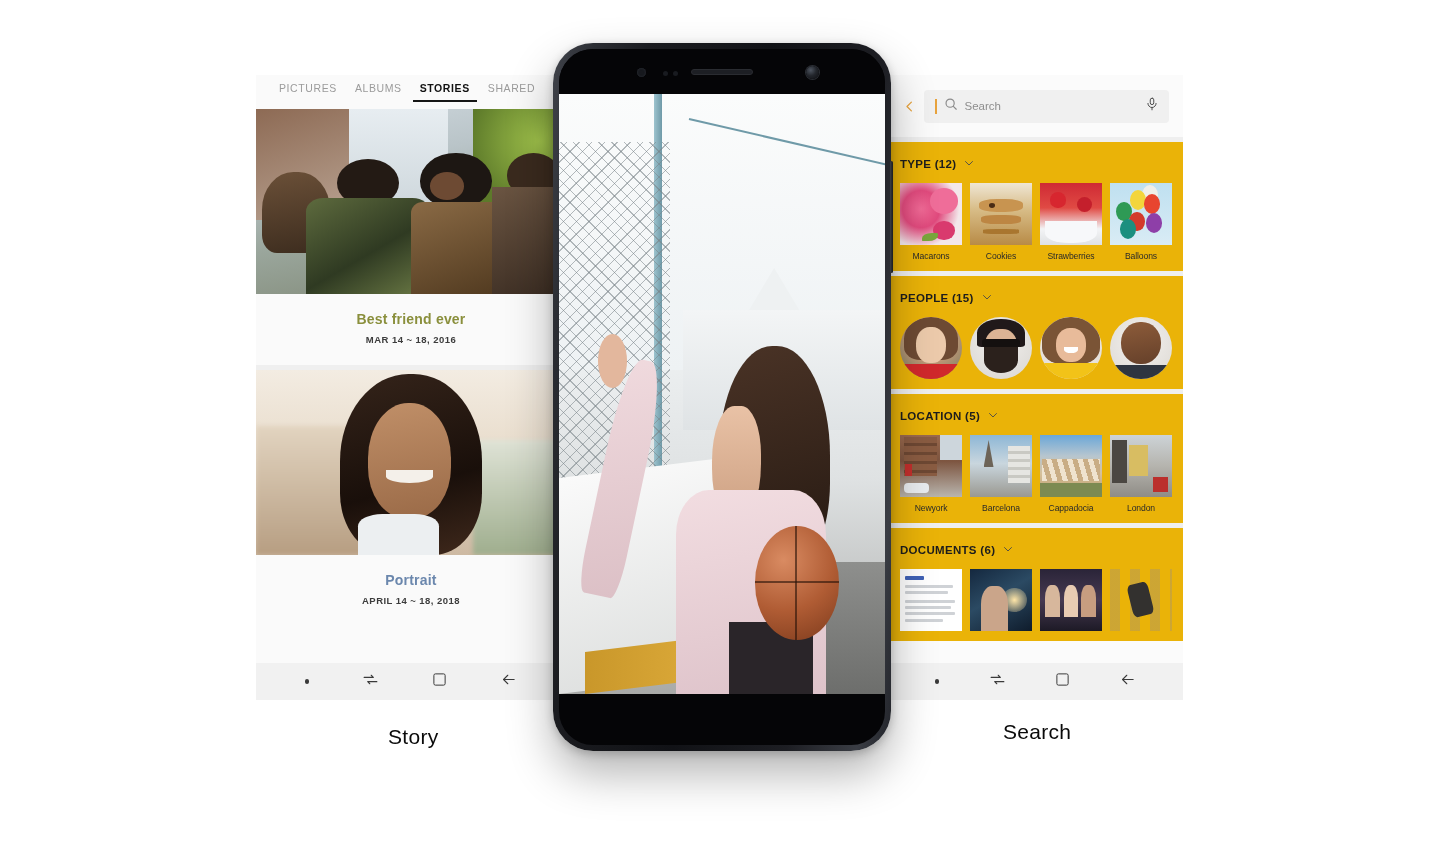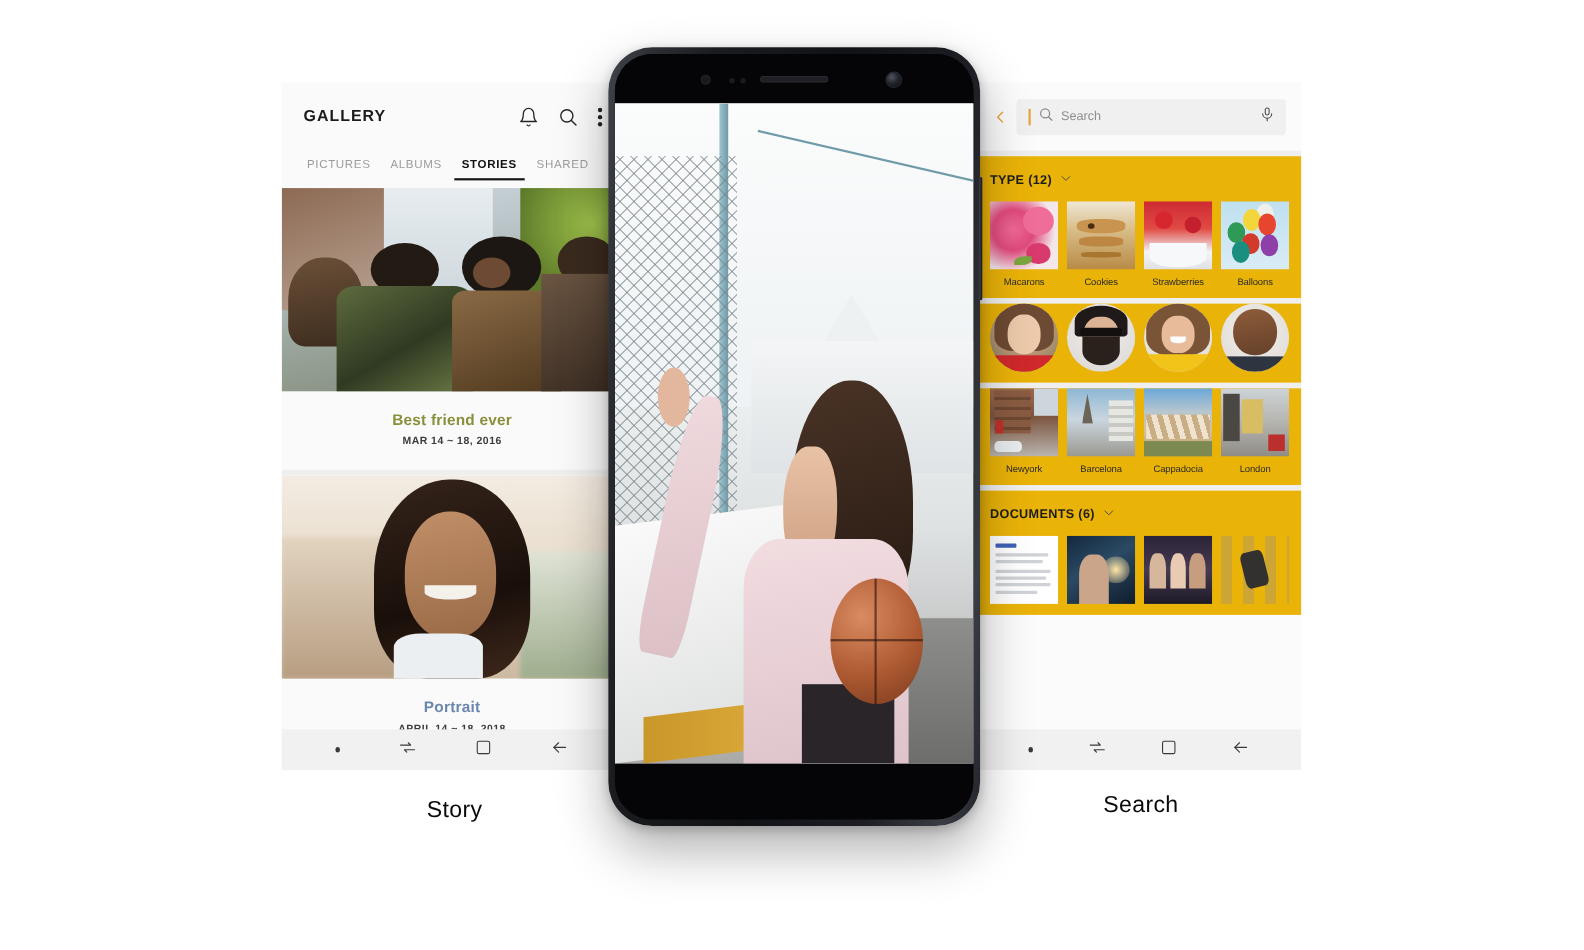--- a/index.html
+++ b/index.html
@@ -263,44 +263,20 @@
   .av-4 .head { position:absolute; left:18%; top:8%; width:64%; height:68%; border-radius:48%; background:linear-gradient(170deg,#8d5c3a,#65402a); }
   .av-4 .shirt { position:absolute; left:0; bottom:0; width:100%; height:22%; background:#2e3540; }
 </style>
 </head>
 <body>
 
 <div id="stage">
 
   <div class="left-panel">
 
-    <div class="gal-header">
-      <div class="gal-title">GALLERY</div>
-      <div class="gal-icons">
-        <span>
-          <svg width="19" height="19" viewBox="0 0 24 24" fill="none" stroke="#242424" stroke-width="1.5" stroke-linecap="round" stroke-linejoin="round">
-            <path d="M18 8a6 6 0 0 0-12 0c0 7-3 9-3 9h18s-3-2-3-9"></path>
-              <path d="M13.7 21a2 2 0 0 1-3.4 0"></path>
-          </svg>
-        </span>
-        <span>
-          <svg width="19" height="19" viewBox="0 0 24 24" fill="none" stroke="#242424" stroke-width="1.6" stroke-linecap="round">
-            <circle cx="10.5" cy="10.5" r="7"></circle>
-              <line x1="16" y1="16" x2="21" y2="21"></line>
-          </svg>
-        </span>
-        <span>
-          <svg width="5" height="19" viewBox="0 0 5 19">
-            <circle cx="2.5" cy="3" r="2" fill="#242424"></circle>
-              <circle cx="2.5" cy="9.5" r="2" fill="#242424"></circle>
-              <circle cx="2.5" cy="16" r="2" fill="#242424"></circle>
-          </svg>
-        </span>
-      </div>
-    </div>
 
     <div class="gal-tabs">
       <div class="gal-tab">PICTURES</div>
       <div class="gal-tab">ALBUMS</div>
       <div class="gal-tab active">STORIES</div>
       <div class="gal-tab">SHARED</div>
     </div>
 
     <div class="story-card">
       <div class="story-photo">
@@ -446,20 +422,28 @@
               </div>
             </div>
           <div class="tile-label">Balloons</div>
         </div>
       </div>
     </div>
 
     <div class="sec-divider"></div>
 
     <div class="section">
+      <div class="sec-head">
+        <span class="sec-title">PEOPLE (15)</span>
+        <span>
+          <svg width="12" height="12" viewBox="0 0 24 24" fill="none" stroke="#4a4a4a" stroke-width="1.8" stroke-linecap="round" stroke-linejoin="round">
+              <polyline points="5,9 12,16 19,9"></polyline>
+            </svg>
+        </span>
+      </div>
       <div class="tile-row">
         <div class="tile">
           <div class="avatar">
               <div class="av av-1">
                 <div class="hair"></div>
                 <div class="face"></div>
                 <div class="shirt"></div>
               </div>
             </div>
         </div>
@@ -490,20 +474,28 @@
                 <div class="shirt"></div>
               </div>
             </div>
         </div>
       </div>
     </div>
 
     <div class="sec-divider"></div>
 
     <div class="section">
+      <div class="sec-head">
+        <span class="sec-title">LOCATION (5)</span>
+        <span>
+          <svg width="12" height="12" viewBox="0 0 24 24" fill="none" stroke="#4a4a4a" stroke-width="1.8" stroke-linecap="round" stroke-linejoin="round">
+              <polyline points="5,9 12,16 19,9"></polyline>
+            </svg>
+        </span>
+      </div>
       <div class="tile-row">
         <div class="tile">
           <div class="tile-img">
               <div class="ph t-ny">
                 <div class="sky"></div>
                 <div class="w"></div>
                 <div class="red"></div>
                 <div class="car"></div>
               </div>
             </div>

